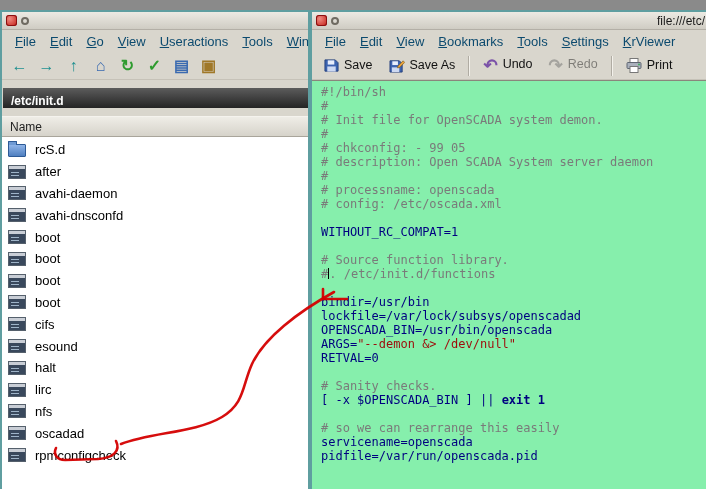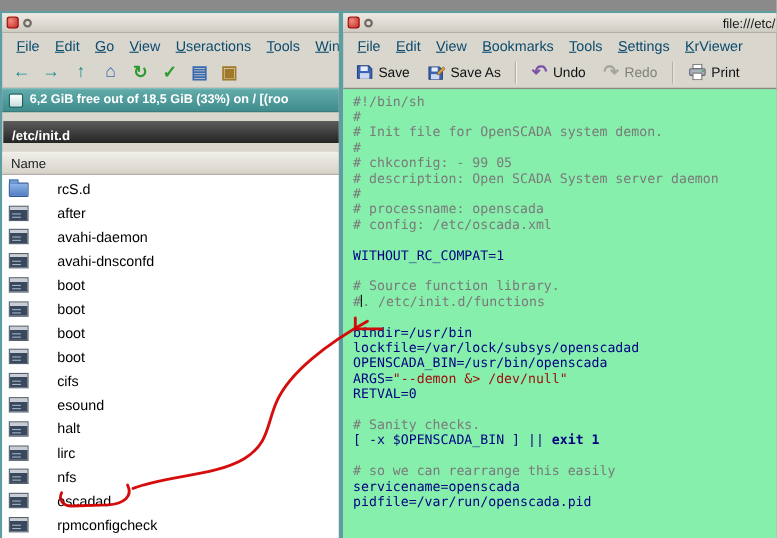--- a/index.html
+++ b/index.html
@@ -27,39 +27,39 @@
 
   
   .menubar{height:22px;flex:0 0 22px;display:flex;align-items:center;padding:0 6px;font-size:13px;color:#0c4a6e;white-space:nowrap;}
   .menu-item{padding:2px 7px;display:inline-block;cursor:default;}
   .menu-item::first-letter{text-decoration:underline;}
 
   
   .toolbar{height:27px;flex:0 0 27px;display:flex;align-items:center;gap:2px;padding:0 5px;border-bottom:1px solid #c6c2b8;white-space:nowrap;}
   .tbicon{width:25px;height:22px;display:inline-flex;align-items:center;justify-content:center;font-size:16px;font-weight:bold;}
   .c-teal{color:#1e8f8f}.c-green{color:#2e9b2e}.c-blue{color:#3a6ab0}.c-brown{color:#a07828}
-  .tbbtn{display:inline-flex;align-items:center;gap:5px;padding:2px 7px;font-size:12.5px;color:#111;}
+  .tbbtn{display:inline-flex;align-items:flex-start;gap:5px;padding:2px 7px;font-size:12.5px;color:#111;}
   .tbbtn.disabled{opacity:.45;}
   .tbsep{width:0;height:20px;border-left:1px solid #b0ac a3;border-left:1px solid #b0aca3;border-right:1px solid #f3f1eb;margin:0 4px;}
   .glyph-icon{font-size:17px;font-weight:bold;line-height:1;}
 
   
   .statusbar{height:20px;flex:0 0 20px;display:flex;align-items:center;gap:6px;padding:0 6px;
     background:linear-gradient(#63abab,var(--statusbar-teal,#3f8d8d));
     border-top:1px solid #7fbcbc;border-bottom:1px solid #2f7070;
     color:#fff;font-size:11.5px;font-weight:bold;white-space:nowrap;overflow:hidden;}
   .disk-icon{width:11px;height:11px;flex:0 0 11px;background:linear-gradient(#ffffff,#c8dcdc);border:1px solid #1f5f5f;border-radius:2px;}
   .vgap{height:8px;flex:0 0 8px;}
   .pathbar{height:20px;flex:0 0 20px;margin:0 1px;display:flex;align-items:flex-end;padding:0 8px;
     background:linear-gradient(#5c5c5c,#242424);color:#fff;font-size:12px;font-weight:bold;}
   .colheader{height:19px;flex:0 0 19px;margin-top:8px;display:flex;align-items:center;padding:0 8px;
     background:linear-gradient(#efede7,#d6d3ca);border-top:1px solid #f5f3ee;border-bottom:1px solid #a9a59b;
     font-size:12px;color:#222;}
   .filelist{flex:1 1 auto;background:#fff;overflow:hidden;padding-top:2px;}
-  .frow{height:21.8px;display:flex;align-items:center;gap:26px;padding-left:6px;font-size:13px;color:#000;}
+  .frow{height:21.8px;display:flex;align-items:center;gap:9px;padding-left:6px;font-size:13px;color:#000;}
   .fi{flex:0 0 16px;display:inline-block;}
   .fi-folder{width:16px;height:11px;background:linear-gradient(#8fb4e8,#4f7fc0);border:1px solid #2d5a96;border-radius:1px;position:relative;margin-top:2px;}
   .fi-folder::before{content:"";position:absolute;top:-4px;left:-1px;width:7px;height:3px;background:#6f9ad4;border:1px solid #2d5a96;border-bottom:none;border-radius:1px 1px 0 0;}
   .fi-script{width:15px;height:12px;border:1px solid #55606c;background:linear-gradient(#c9ced6 0 3px,#39485c 3px);position:relative;box-sizing:content-box;}
   .fi-script::after{content:"";position:absolute;left:2px;top:6px;width:8px;height:1px;background:#9fb4c8;box-shadow:0 3px 0 #9fb4c8;}
 
   
   .tabbar{height:26px;flex:0 0 26px;display:flex;align-items:flex-end;padding:0 7px;background:#d3d0c7;border-bottom:1px solid #9c988e;}
   .tab{display:flex;align-items:center;gap:6px;height:22px;padding:0 9px;
     background:linear-gradient(#f4f2ec,#ddd9d0);border:1px solid #9c988e;border-bottom:none;
@@ -101,24 +101,20 @@
   <div class="toolbar" id="left-toolbar">
       <span class="tbicon c-teal">←</span>
       <span class="tbicon c-teal">→</span>
       <span class="tbicon c-teal">↑</span>
       <span class="tbicon c-blue">⌂</span>
       <span class="tbicon c-green">↻</span>
       <span class="tbicon c-green">✓</span>
       <span class="tbicon c-blue">▤</span>
       <span class="tbicon c-brown">▣</span>
     </div>
-  <div class="statusbar">
-    <span class="disk-icon"></span>
-    <span>6,2 GiB free out of 18,5 GiB (33%) on / [(roo</span>
-  </div>
   <div class="vgap"></div>
   <div class="pathbar">
     <span>/etc/init.d</span>
   </div>
   <div class="colheader">
     <span>Name</span>
   </div>
   <div class="filelist" id="file-list">
       <div class="frow">
         <span class="fi fi-folder"></span>

